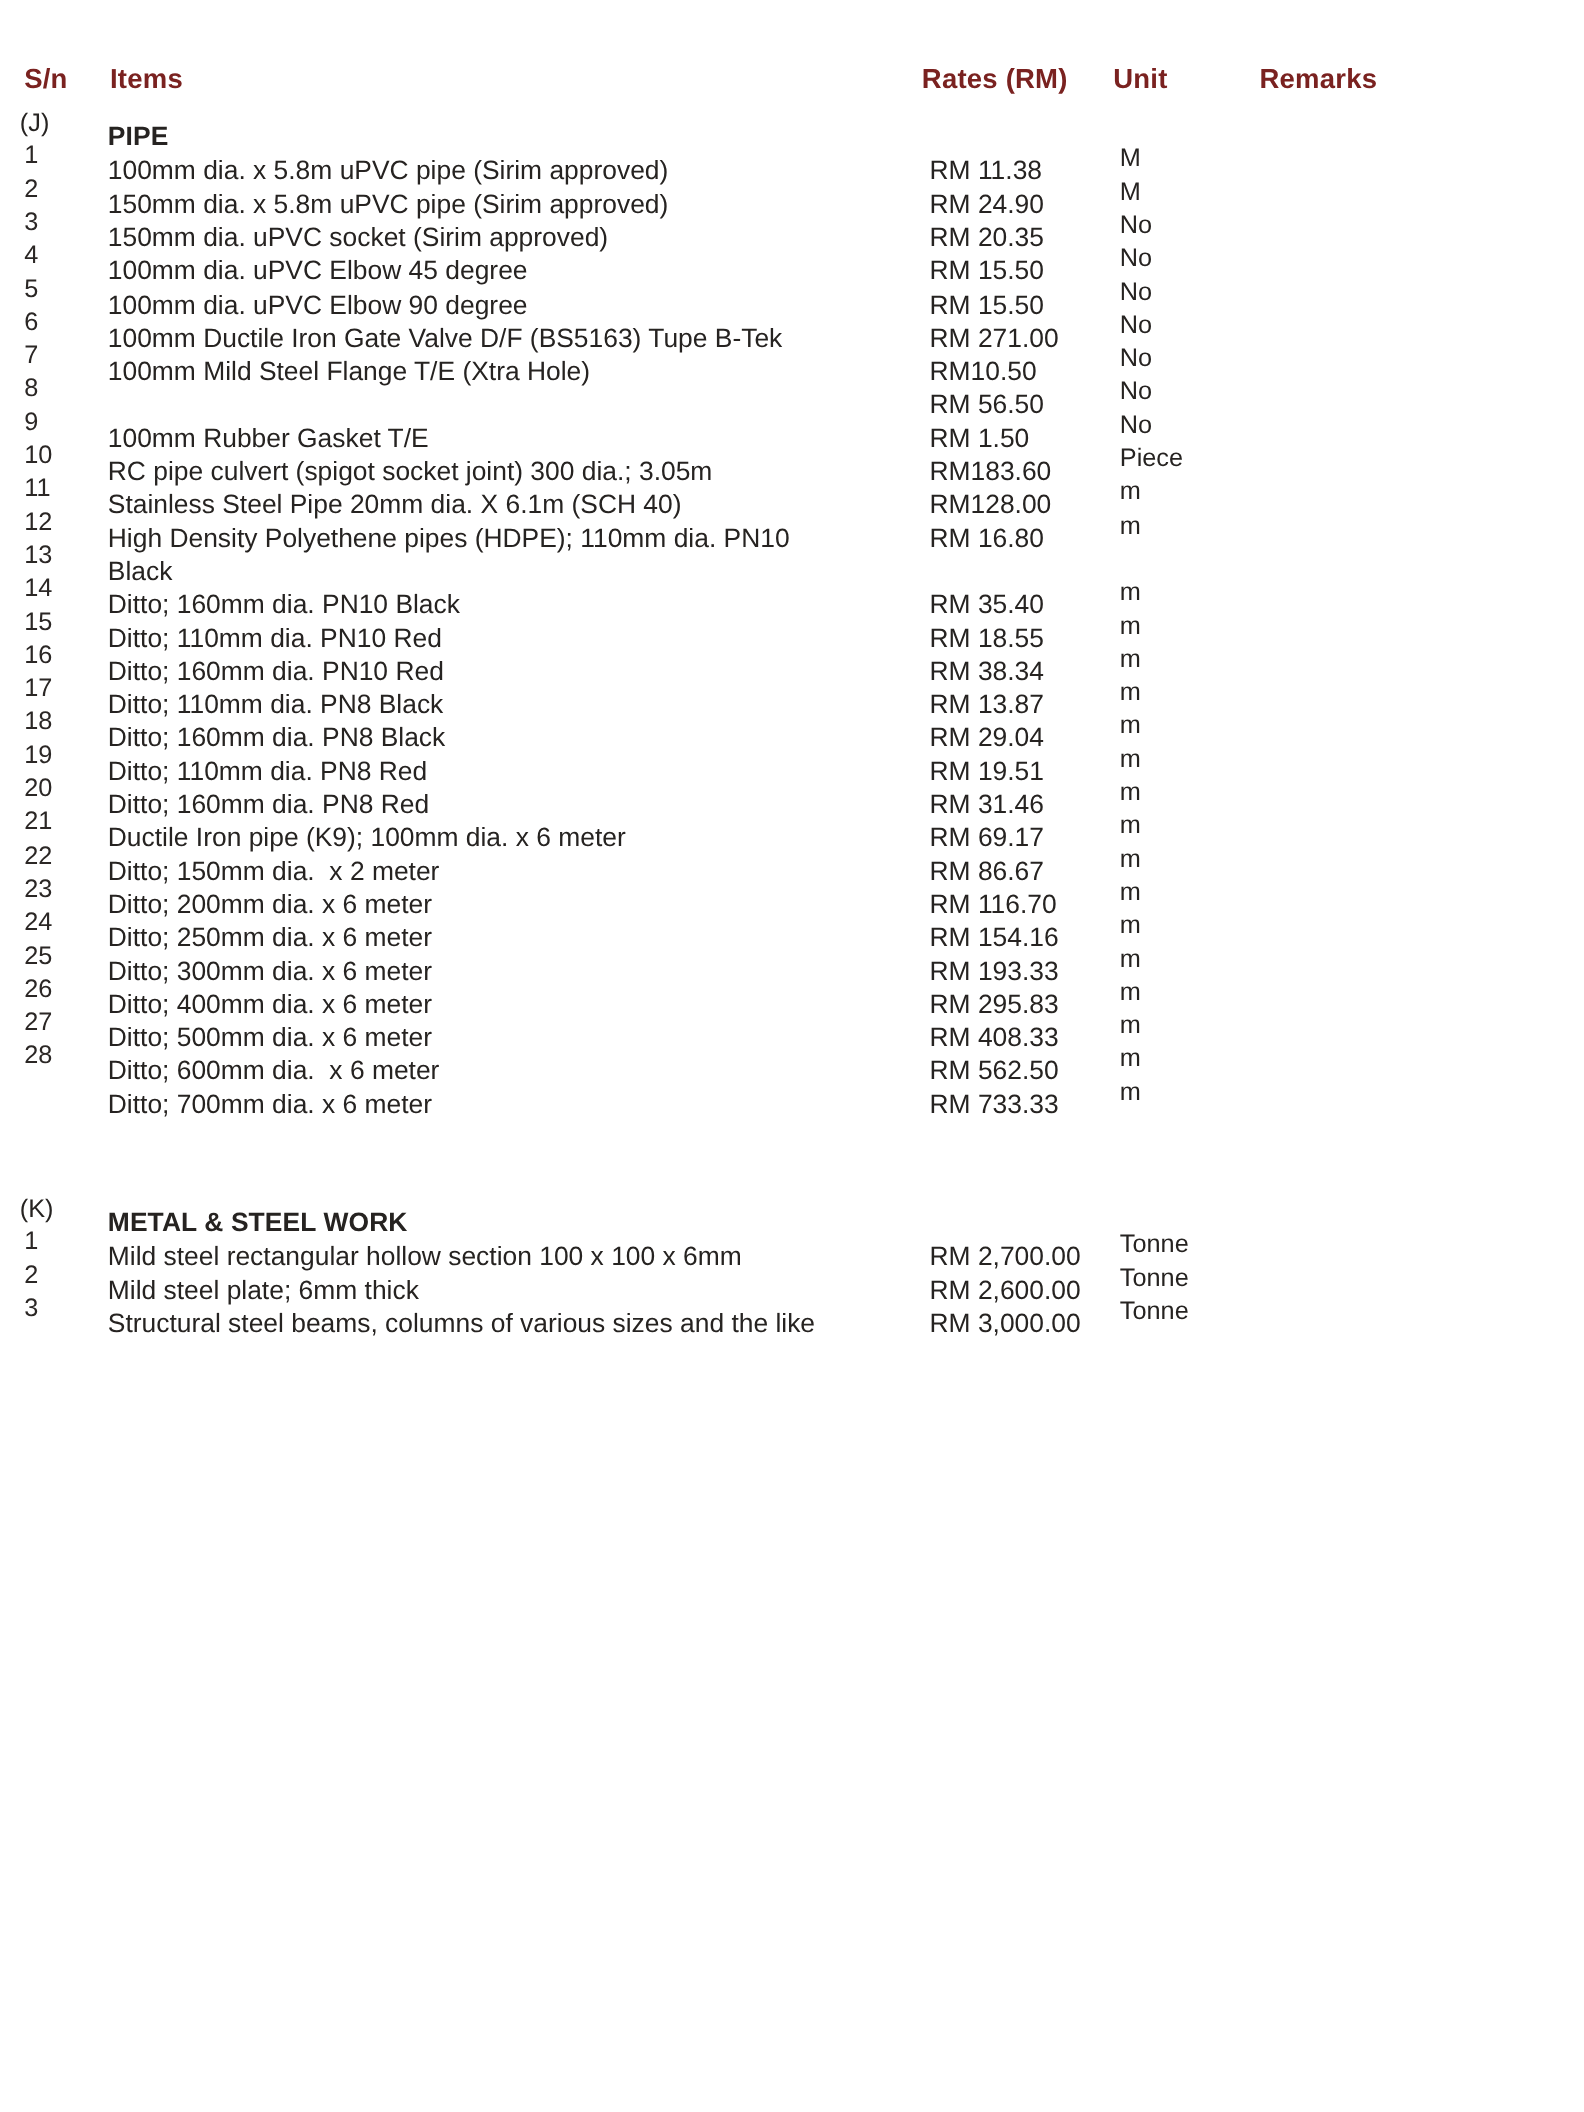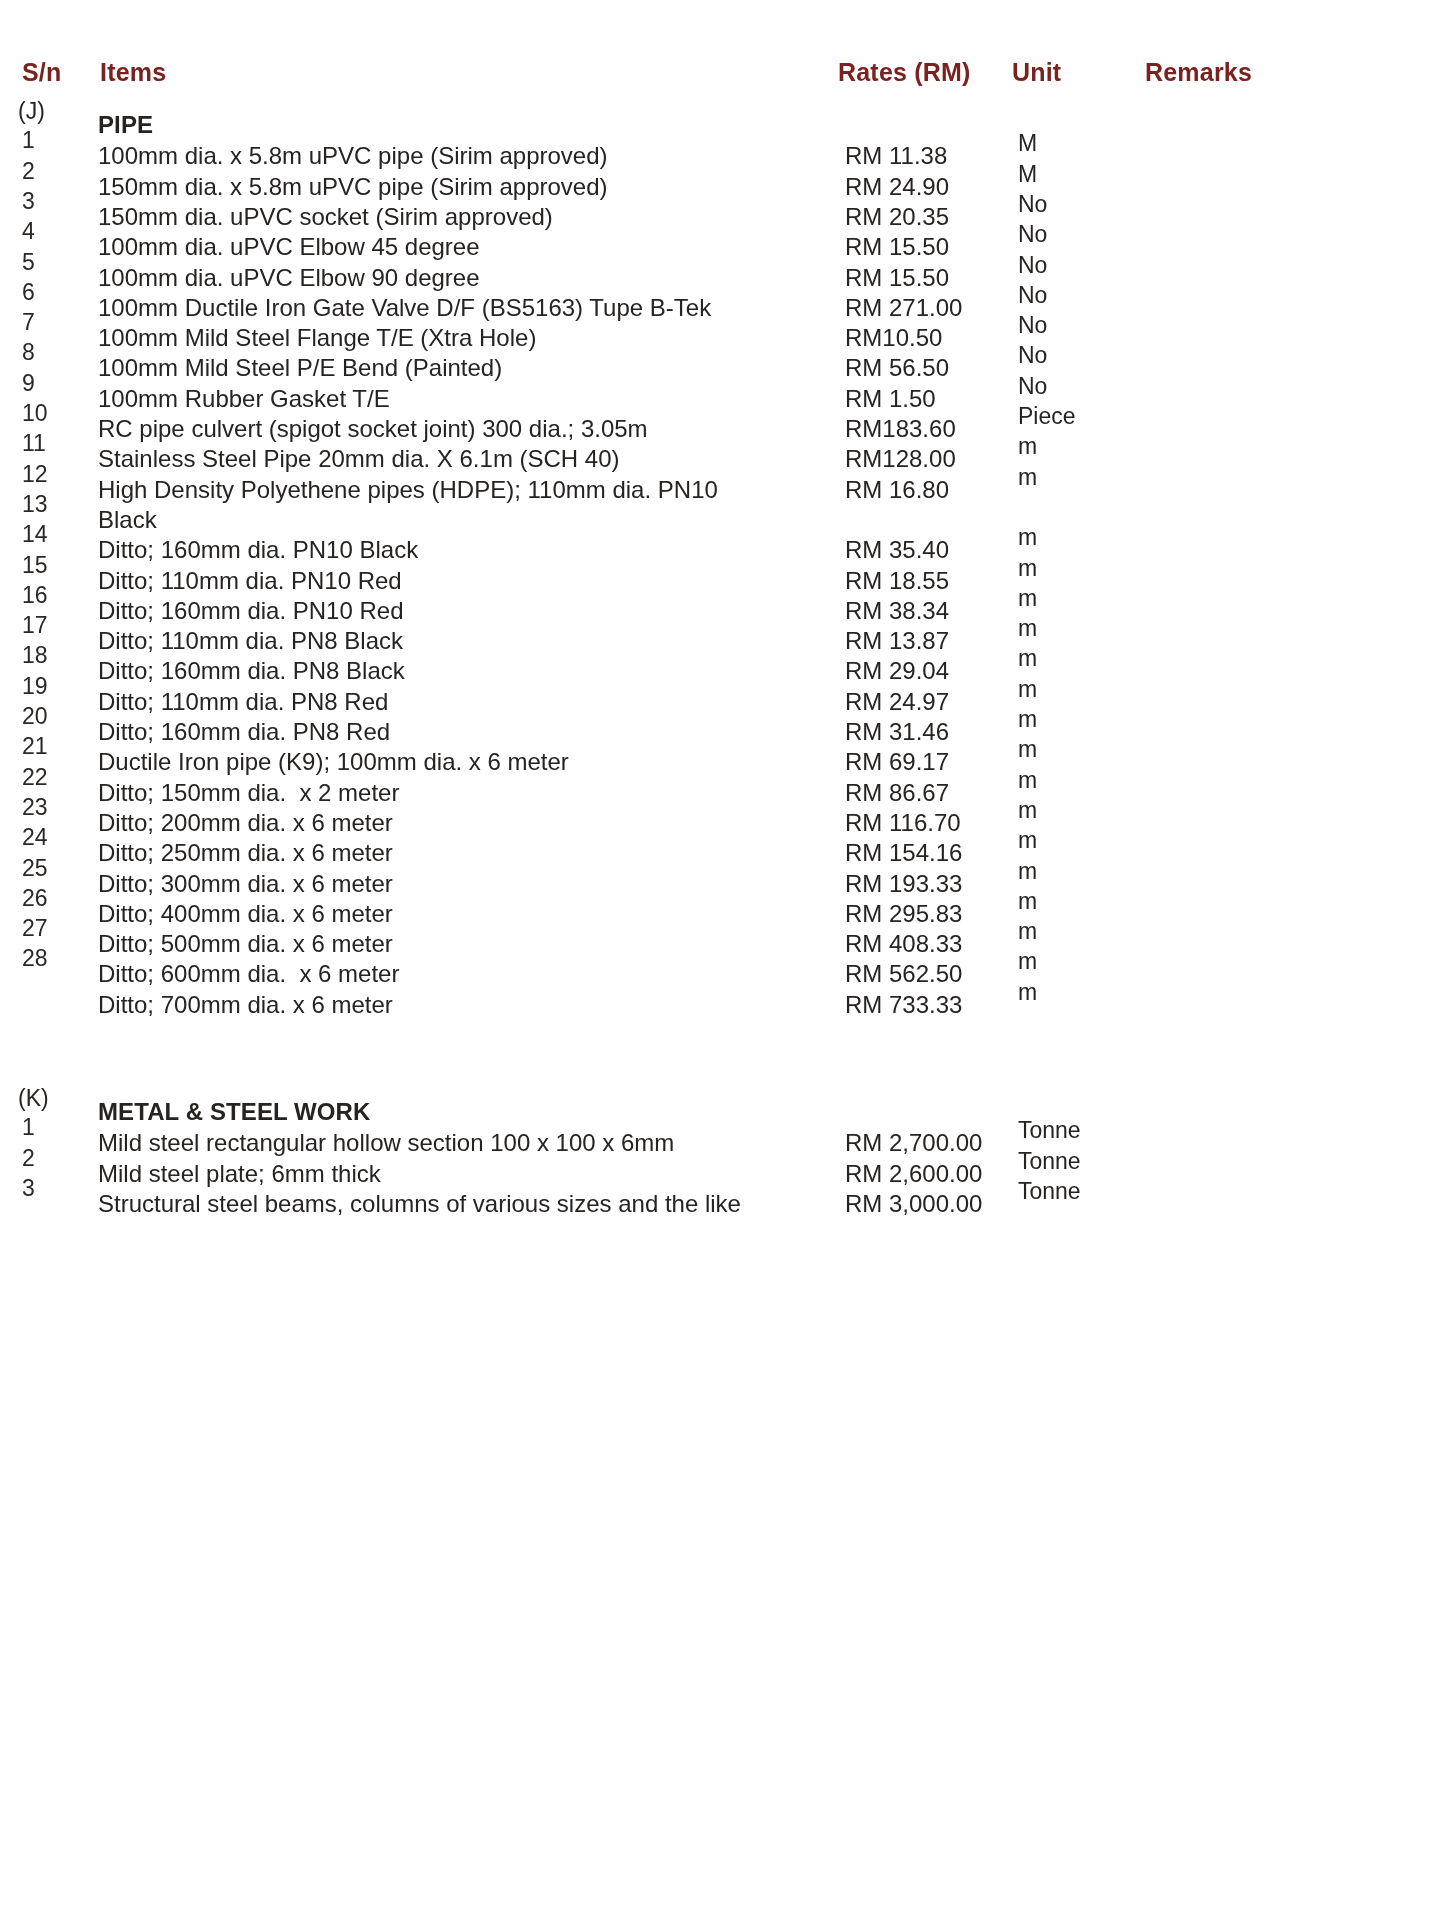--- a/index.html
+++ b/index.html
@@ -154,21 +154,20 @@
         <span class="cell unit">No</span>
       </div>
       <div class="row" style="top: 320.1px;">
         <span class="cell sn">7</span>
         <span class="cell item">100mm Mild Steel Flange T/E (Xtra Hole)</span>
         <span class="cell rate">RM10.50</span>
         <span class="cell unit">No</span>
       </div>
       <div class="row" style="top: 350.4px;">
         <span class="cell sn">8</span>
-        <span class="cell item">100mm Mild Steel P/E Bend (Painted)</span>
         <span class="cell rate">RM 56.50</span>
         <span class="cell unit">No</span>
       </div>
       <div class="row" style="top: 380.7px;">
         <span class="cell sn">9</span>
         <span class="cell item">100mm Rubber Gasket T/E</span>
         <span class="cell rate">RM 1.50</span>
         <span class="cell unit">No</span>
       </div>
       <div class="row" style="top: 411px;">
@@ -219,21 +218,21 @@
       </div>
       <div class="row" style="top: 653.4px;">
         <span class="cell sn">18</span>
         <span class="cell item">Ditto; 160mm dia. PN8 Black</span>
         <span class="cell rate">RM 29.04</span>
         <span class="cell unit">m</span>
       </div>
       <div class="row" style="top: 683.7px;">
         <span class="cell sn">19</span>
         <span class="cell item">Ditto; 110mm dia. PN8 Red</span>
-        <span class="cell rate">RM 24.97</span>
+        <span class="cell rate">RM 19.51</span>
         <span class="cell unit">m</span>
       </div>
       <div class="row" style="top: 714px;">
         <span class="cell sn">20</span>
         <span class="cell item">Ditto; 160mm dia. PN8 Red</span>
         <span class="cell rate">RM 31.46</span>
         <span class="cell unit">m</span>
       </div>
       <div class="row" style="top: 744.3px;">
         <span class="cell sn">21</span>

